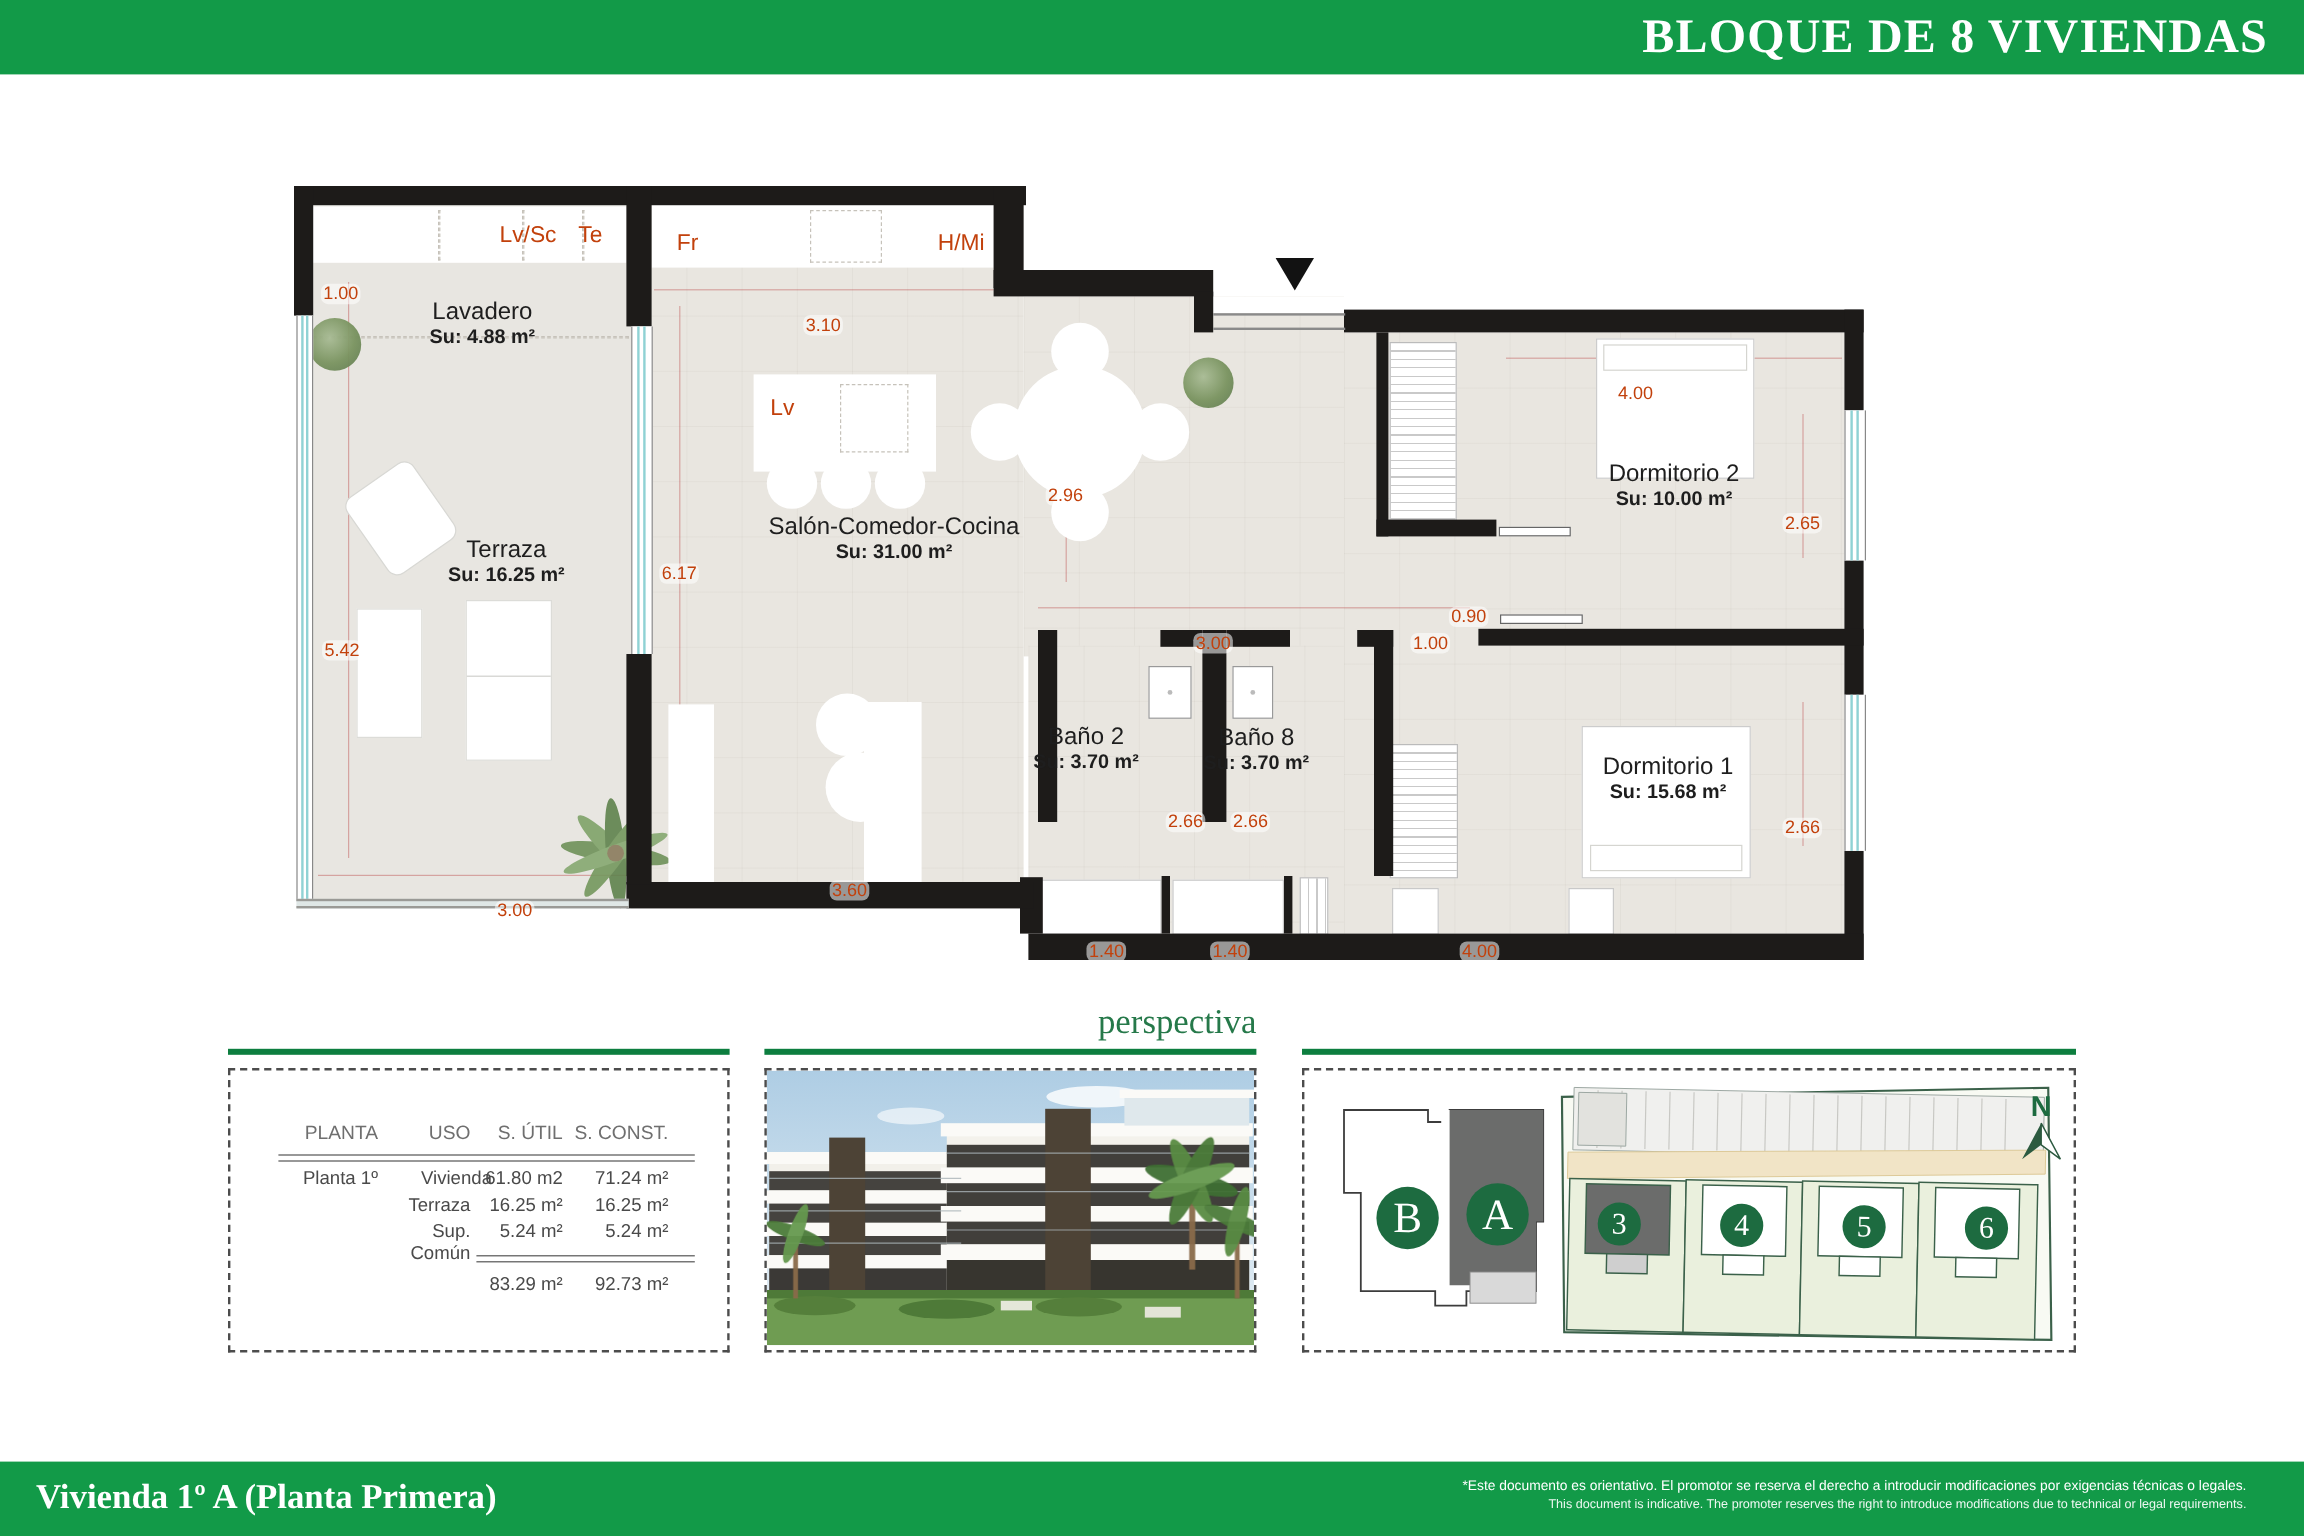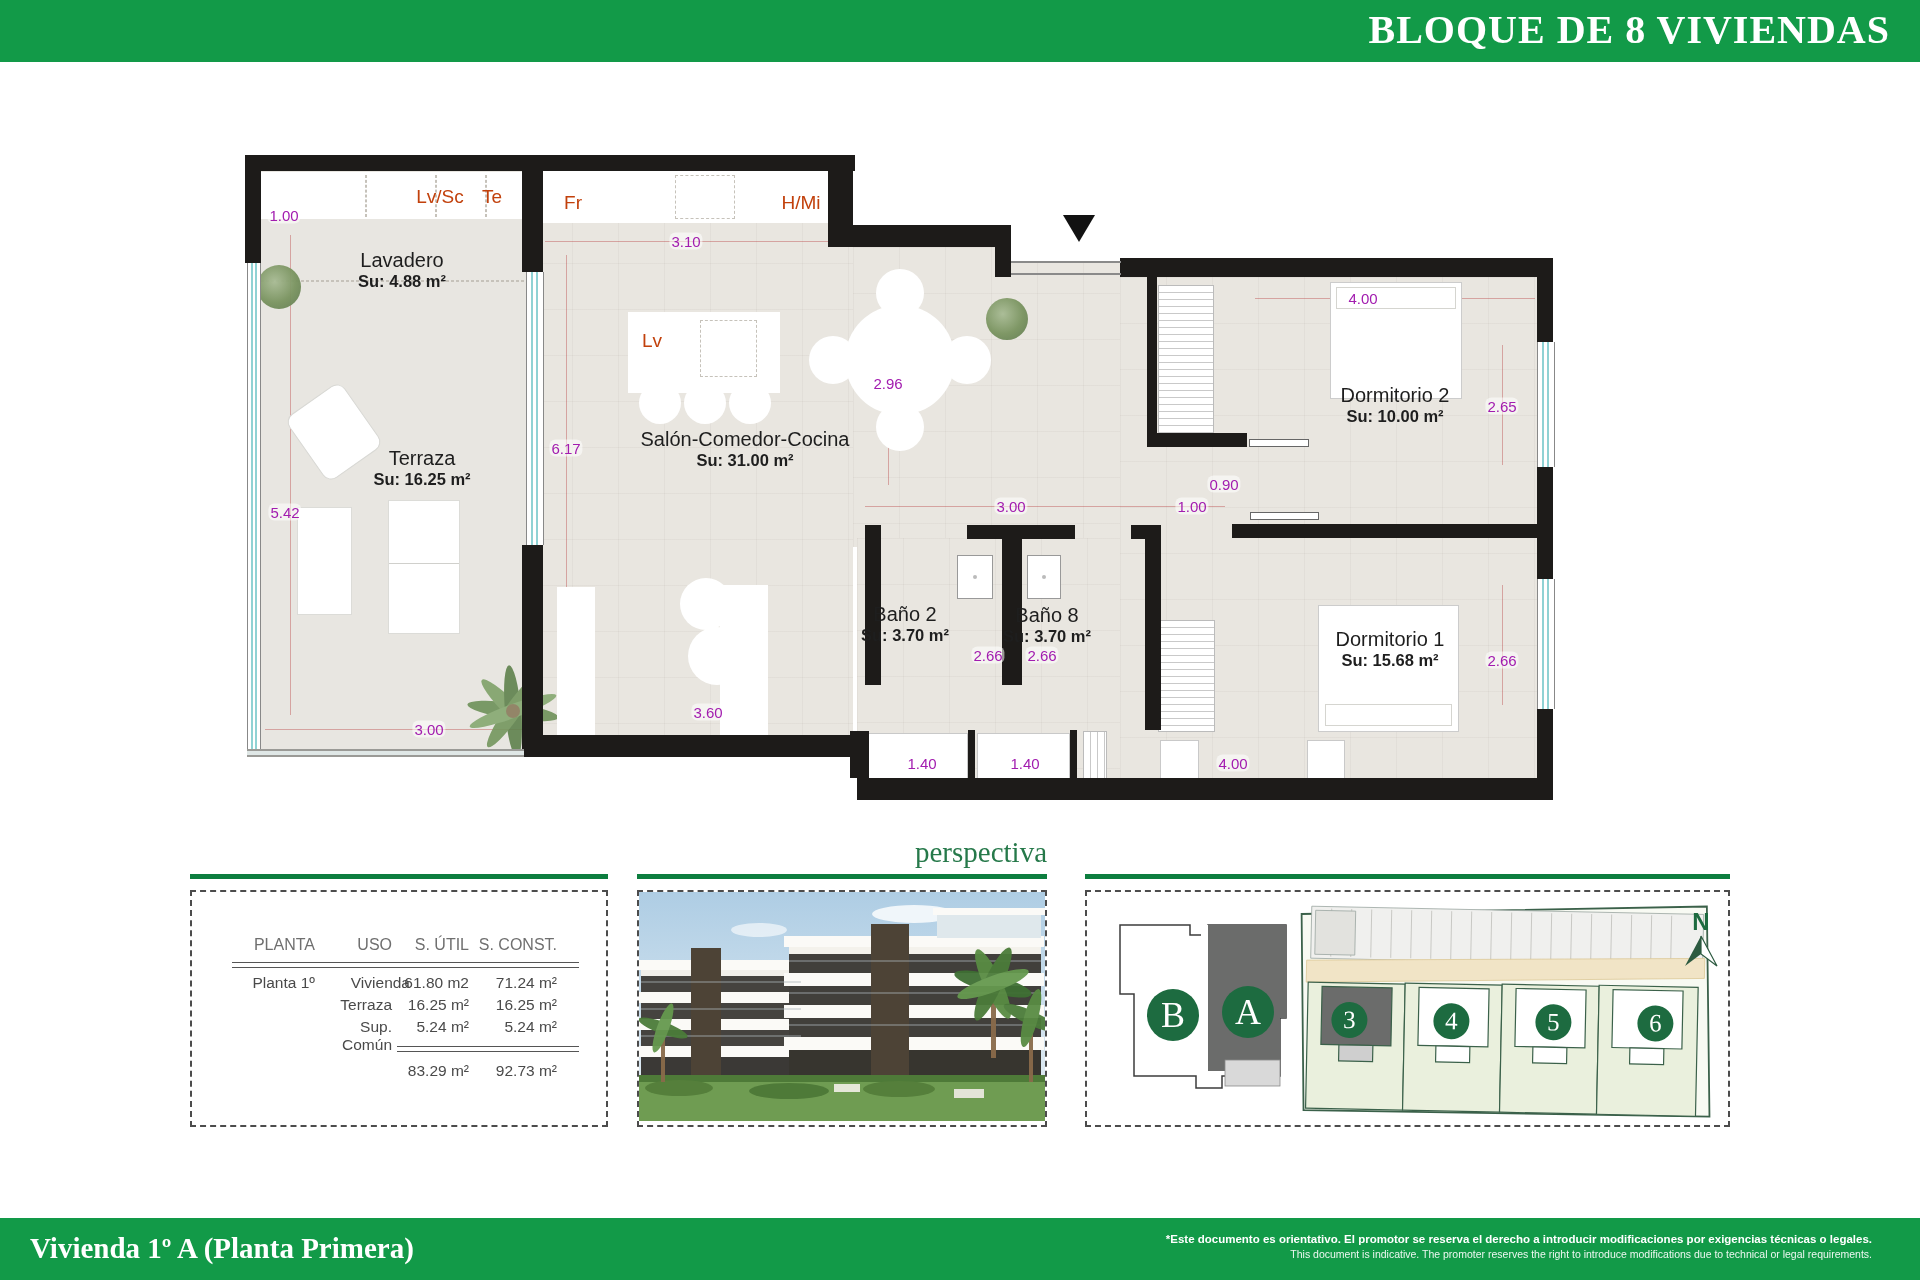--- a/index.html
+++ b/index.html
@@ -5,43 +5,43 @@
   html,body{margin:0;padding:0;background:#fff;}
   #stage{position:relative;width:1920px;height:1280px;overflow:hidden;background:#fff;
          font-family:"Liberation Sans",sans-serif;}
   .banner{position:absolute;left:0;width:1920px;background:#129a48;}
   #banner-top{top:0;height:62px;}
   #banner-bottom{top:1218px;height:62px;}
   .banner-title{color:#fff;font-family:"Liberation Serif",serif;font-weight:bold;}
   #main-title{position:absolute;right:30px;top:0;line-height:60px;font-size:40px;letter-spacing:1px;}
   #footer-title{position:absolute;left:30px;top:0;line-height:60px;font-size:29px;}
   #disclaimer{position:absolute;right:48px;top:14px;text-align:right;color:#fff;line-height:15px;}
-  #disclaimer .l1{font-size:11.5px;font-weight:bold;}
+  #disclaimer .l1{font-size:11.5px;font-weight:normal;}
   #disclaimer .l2{font-size:10.5px;opacity:.92;}
 
   
   #plan{position:absolute;left:245px;top:155px;width:1312px;height:648px;}
   .fl{position:absolute;background:#e9e6e0;
       background-image:linear-gradient(rgba(120,110,95,.06) 1px,transparent 1px),
                        linear-gradient(90deg,rgba(120,110,95,.06) 1px,transparent 1px);
       background-size:46px 46px;}
   .band{position:absolute;background:#fff;}
   .w{position:absolute;background:#1d1b19;z-index:3;}
   .win{position:absolute;background:#fff;border-left:1px solid #888;border-right:1px solid #888;z-index:3;}
   .win i{position:absolute;top:0;bottom:0;width:2px;background:#8fd2d4;}
   .balus{position:absolute;border-top:2px solid #9a9a96;border-bottom:2px solid #9a9a96;background:#dfe7e6;z-index:3;}
   .fur{position:absolute;background:#fff;z-index:2;}
   .rnd{border-radius:50%;}
   .wd{position:absolute;background:#fff;z-index:2;
       background-image:repeating-linear-gradient(180deg,#fff 0 6px,#c9c9c9 6px 7px);border:1px solid #bbb;}
   .wdv{background-image:repeating-linear-gradient(90deg,#fff 0 6px,#c9c9c9 6px 7px);}
   .basin{position:absolute;background:#fff;border:1px solid #999;z-index:2;}
   .basin:after{content:"";position:absolute;left:45%;top:45%;width:4px;height:4px;border-radius:50%;background:#bbb;}
-  .dim{position:absolute;transform:translate(-50%,-50%);color:#a21caf;font-size:15px;z-index:5;
-       background:rgba(255,255,255,.55);padding:0 2px;border-radius:6px;white-space:nowrap;}
+  .dim{position:absolute;transform:translate(-50%,-50%);color:#c2410c;font-size:15px;z-index:5;
+       background:rgba(255,255,255,.55);padding:0 2px;border-radius:6px;white-space:nowrap;margin-top:30px;}
   .rlabel{position:absolute;transform:translate(-50%,-50%);text-align:center;z-index:4;color:#1e1e1e;white-space:nowrap;}
   .rlabel .nm{font-size:20px;display:block;}
   .rlabel .ar{font-size:16.5px;font-weight:bold;display:block;}
   .fx{position:absolute;transform:translate(-50%,-50%);font-size:19px;color:#c2410c;z-index:4;white-space:nowrap;}
   .dline{position:absolute;background:rgba(178,36,40,.35);z-index:1;}
   .dash{position:absolute;border:1px dashed #c6c2ba;z-index:1;}
   #entry-arrow{position:absolute;left:818px;top:60px;width:0;height:0;z-index:5;
       border-left:16px solid transparent;border-right:16px solid transparent;border-top:27px solid #121212;}
   .thr{position:absolute;height:2px;background:#8a8a8a;z-index:3;}
   .leaf{position:absolute;background:#fff;border:1px solid #666;z-index:3;}

